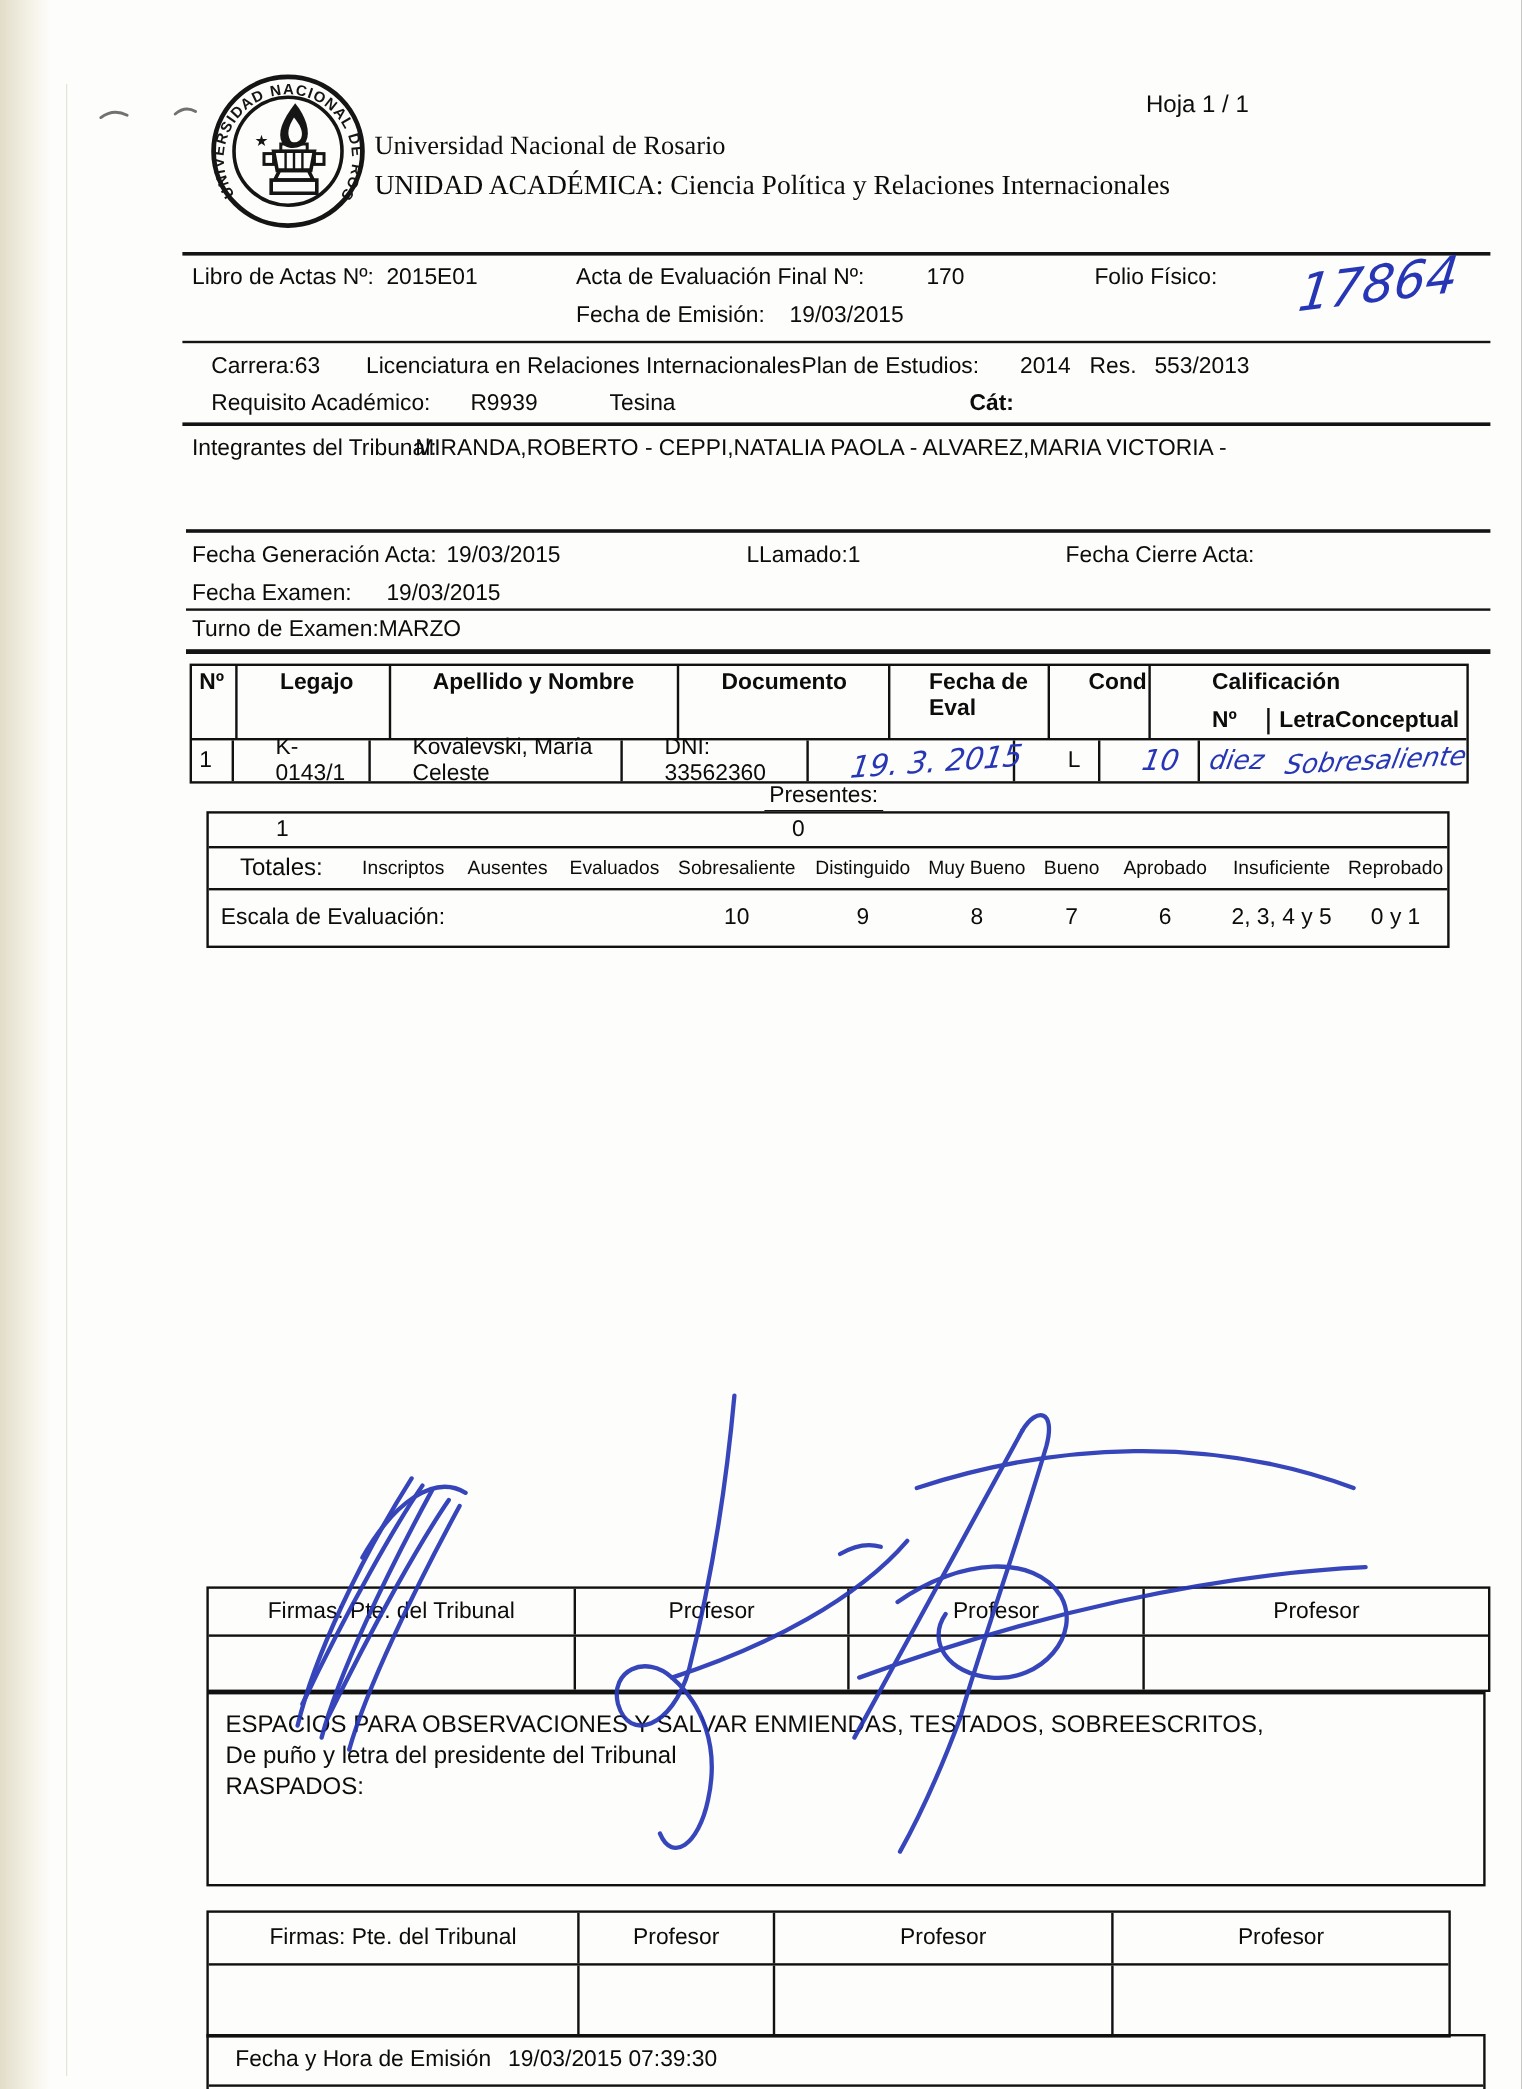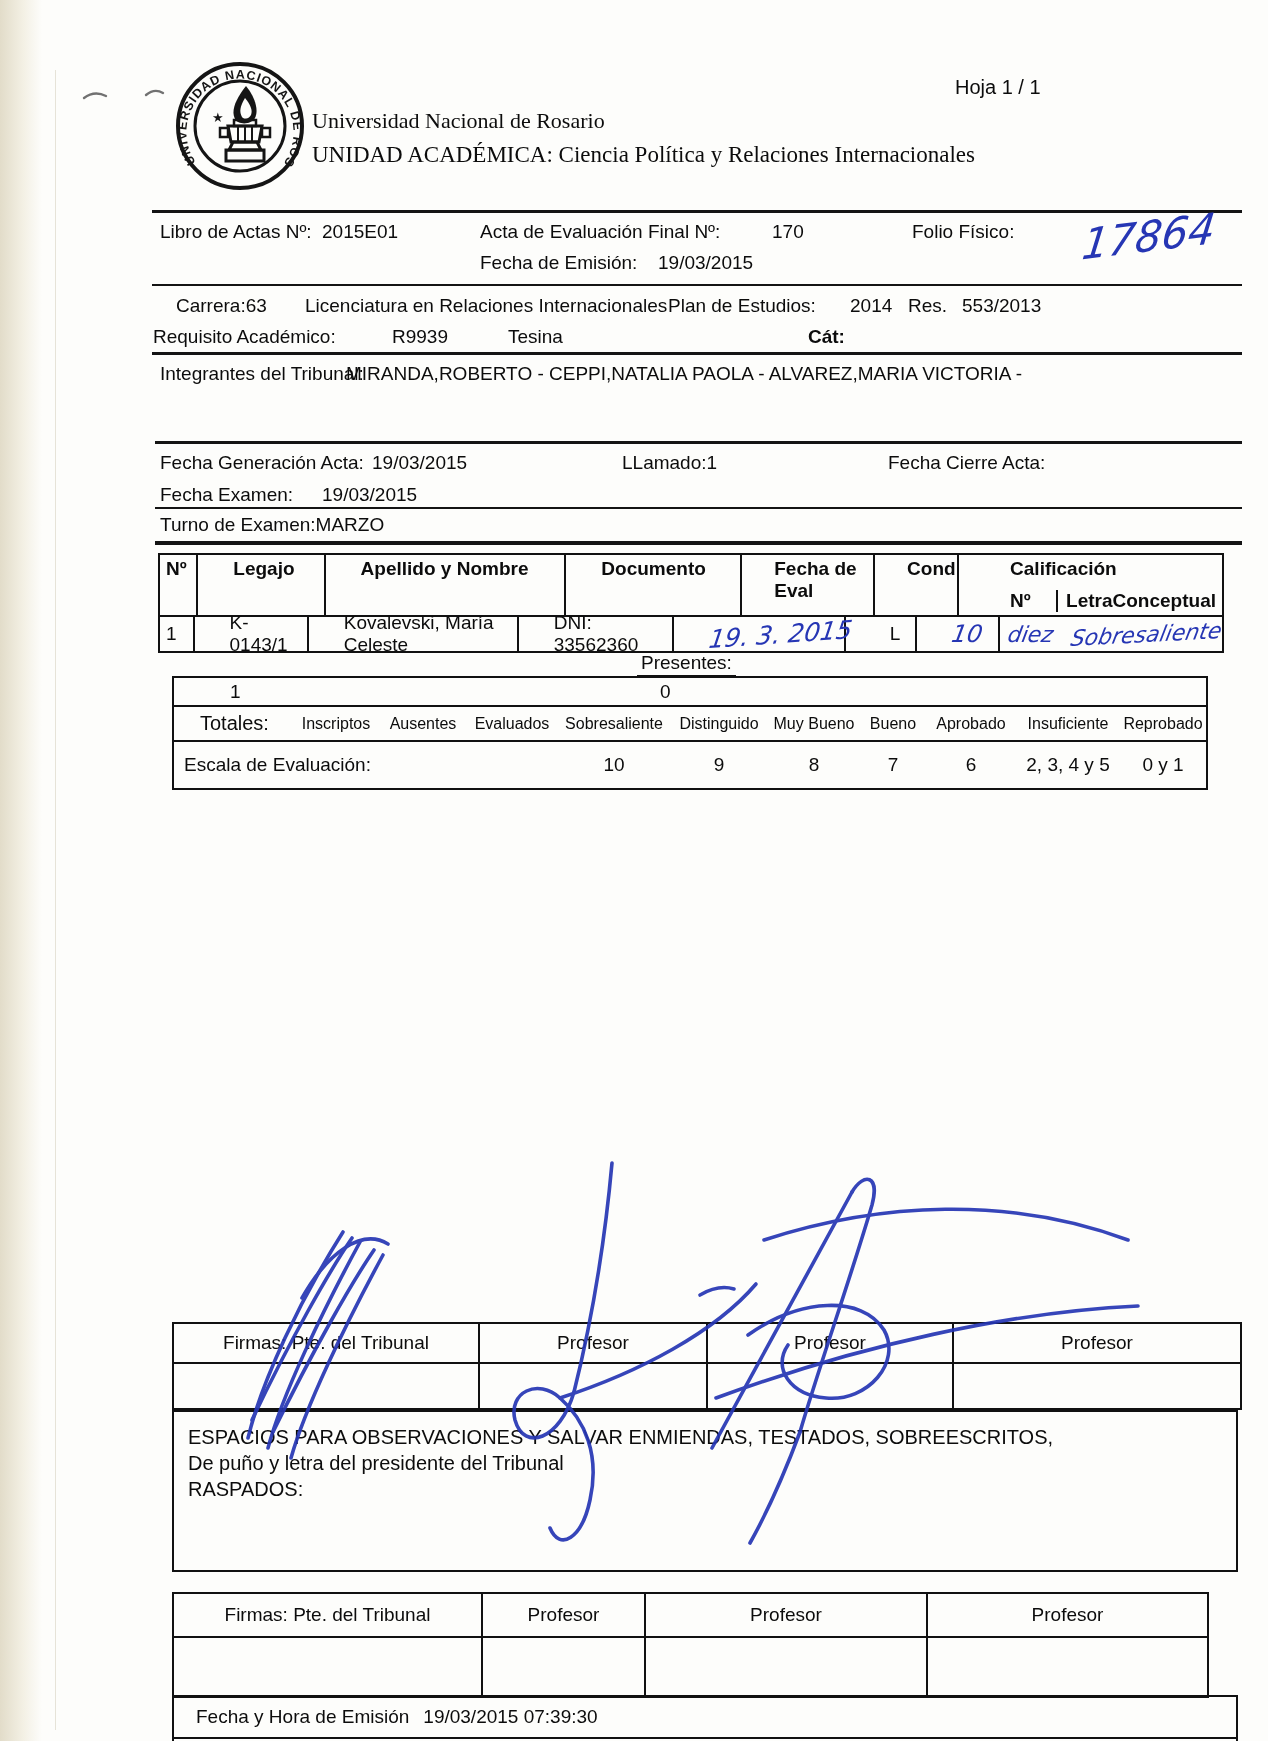--- a/index.html
+++ b/index.html
@@ -88,21 +88,21 @@
   <span class="t hand" style="left:1082px;top:212px;font-size:42px;transform:rotate(-7deg) skewX(-14deg);">17864</span>
 
   <div class="hr" style="left:152px;top:284px;width:1090px;height:2px;"></div>
 
   <span class="t" style="left:160px;top:295px;margin-left:16px;"><span>Carrera:</span><span>63</span></span>
   <span class="t" style="left:305px;top:295px;">Licenciatura en Relaciones Internacionales</span>
   <span class="t" style="left:668px;top:295px;">Plan de Estudios:</span>
   <span class="t" style="left:850px;top:295px;">2014</span>
   <span class="t" style="left:908px;top:295px;">Res.</span>
   <span class="t" style="left:962px;top:295px;">553/2013</span>
-  <span class="t" style="left:153px;top:326px;">Requisito Académico:</span>
+  <span class="t" style="left:176px;top:326px;">Requisito Académico:</span>
   <span class="t" style="left:392px;top:326px;">R9939</span>
   <span class="t" style="left:508px;top:326px;">Tesina</span>
   <span class="t b" style="left:808px;top:326px;">Cát:</span>
 
   <div class="hr" style="left:152px;top:352px;width:1090px;height:3px;"></div>
 
   <span class="t" style="left:160px;top:363px;">Integrantes del Tribunal:</span>
   <span class="t" style="left:346px;top:363px;">MIRANDA,ROBERTO - CEPPI,NATALIA  PAOLA - ALVAREZ,MARIA VICTORIA -</span>
 
   <div class="hr" style="left:155px;top:441px;width:1087px;height:3px;"></div>

